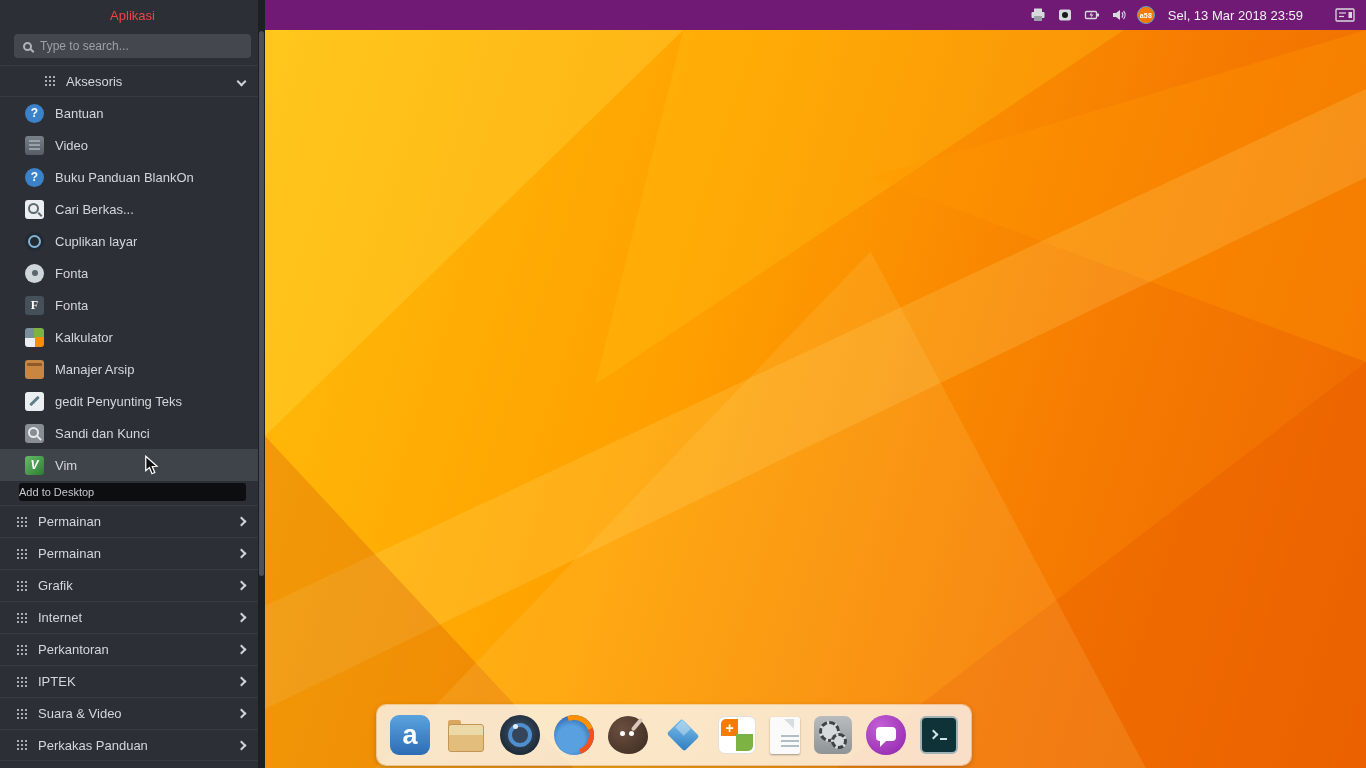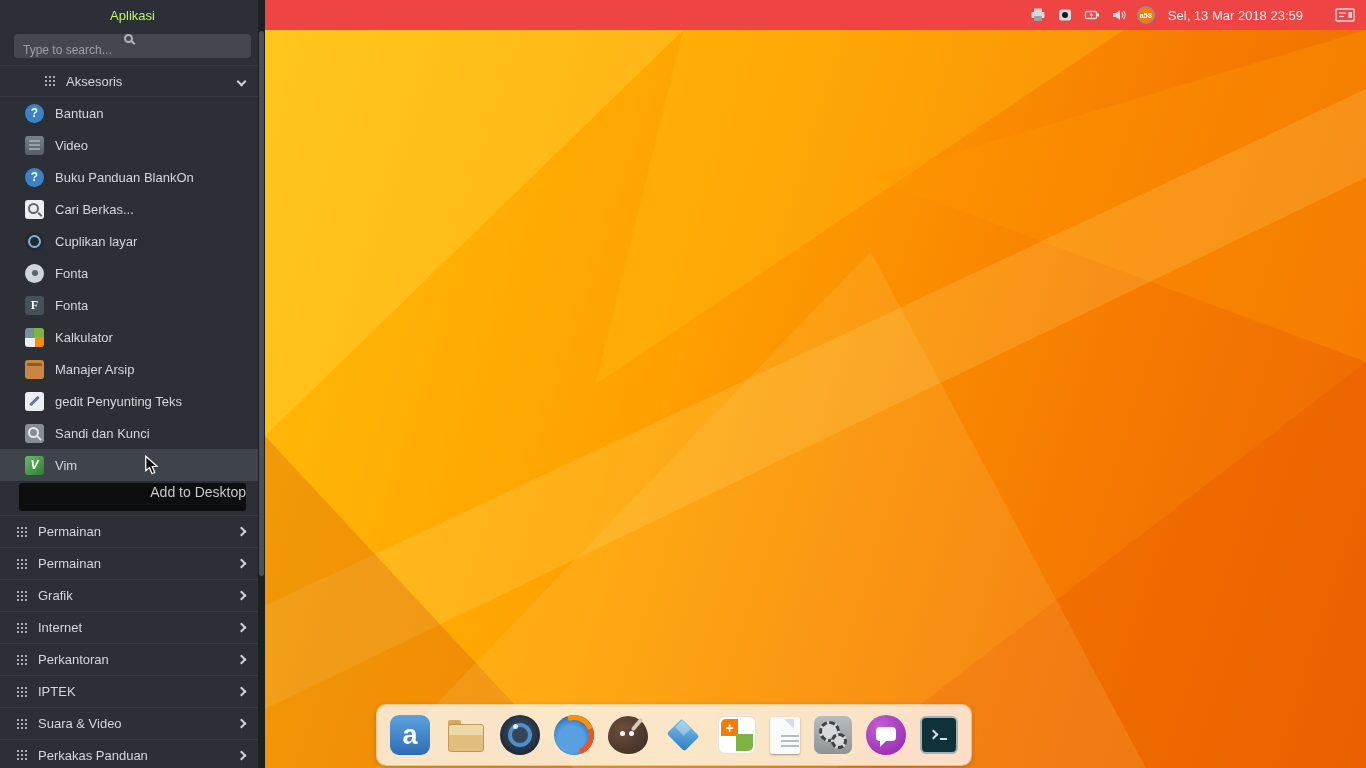--- a/index.html
+++ b/index.html
@@ -13,57 +13,57 @@
   .facet { position:absolute; inset:0; }
   .f1 { background:rgba(255,215,64,0.35); clip-path:polygon(0% 0%, 38% 0%, 0% 55%); }
   .f2 { background:rgba(255,196,20,0.30); clip-path:polygon(38% 0%, 78% 0%, 30% 48%); }
   .f3 { background:rgba(255,152,0,0.35); clip-path:polygon(100% 0%, 100% 45%, 55% 20%); }
   .f4 { background:rgba(230,81,0,0.28); clip-path:polygon(100% 45%, 100% 100%, 52% 100%); }
   .f5 { background:rgba(255,240,150,0.16); clip-path:polygon(0% 78%, 100% 8%, 100% 20%, 0% 92%); }
   .f6 { background:rgba(191,54,12,0.22); clip-path:polygon(0% 55%, 28% 100%, 0% 100%); }
   .f7 { background:rgba(255,224,130,0.15); clip-path:polygon(10% 100%, 55% 30%, 80% 100%); }
 
   
-  .topbar { position:absolute; left:265px; top:0; width:1101px; height:30px; background:#ef4444;
+  .topbar { position:absolute; left:265px; top:0; width:1101px; height:30px; background:#701a75;
     display:flex; align-items:center; justify-content:flex-end; gap:9px; padding-right:10px; color:#e8eaec; z-index:6; }
   .tray { display:flex; align-items:center; gap:9px; }
   .tray-icon { width:18px; height:18px; display:flex; align-items:center; justify-content:center; }
   .badge { border-radius:50%; background:#f57c00; border:1px solid #5a9fd4; color:#fff; font-size:7px;
     font-weight:bold; letter-spacing:0.2px; }
   .clock { font-size:13px; color:#f1f2f3; white-space:nowrap; margin-left:4px; }
   .ws-icon { width:22px; height:18px; display:flex; align-items:center; justify-content:center; margin-left:22px; }
 
   
   .sidebar { position:absolute; left:0; top:0; width:265px; height:768px; background:#2c3036;
     color:#d3d6da; font-size:13px; z-index:7; }
-  .sb-header { height:30px; display:flex; align-items:center; justify-content:center; font-size:13px; color:#bef264; }
+  .sb-header { height:30px; display:flex; align-items:center; justify-content:center; font-size:13px; color:#ef4444; }
   .search-wrap { margin:4px 14px 7px; background:#44484e; border-radius:4px; height:24px;
-    display:flex; align-items:center; padding:0 9px;flex-direction:column; }
+    display:flex; align-items:center; padding:0 9px; }
   .search-glass { width:9px; height:9px; border:2px solid #aeb3b8; border-radius:50%; position:relative; margin-right:8px; flex:none; }
   .search-glass::after { content:""; position:absolute; width:2px; height:5px; background:#aeb3b8;
     transform:rotate(-45deg); right:-3px; bottom:-4px; }
   .search-input { background:transparent; border:none; outline:none; color:#cfd3d7; font-size:12px; width:100%; }
   .search-input::placeholder { color:#9aa0a6; }
 
   .cat-row { height:32px; display:flex; align-items:center; gap:10px; padding:0 16px; border-top:1px solid #383c42; cursor:default; }
   .cat-label { flex:1; }
   .grid-icon { width:12px; height:12px; flex:none;
     background-image:radial-gradient(circle,#a9aeb3 1.3px,transparent 1.5px); background-size:4px 4px; }
   .chev { width:7px; height:7px; border-right:2px solid #cfd3d7; border-bottom:2px solid #cfd3d7; flex:none; }
   .chev-right { transform:rotate(-45deg); margin-right:4px; }
   .chev-down { transform:rotate(45deg); margin-right:4px; }
   .expanded-cat { border-bottom:1px solid #383c42;padding-left:44px; }
   .cat-list .cat-row:last-child { border-bottom:1px solid #383c42; }
 
   .app-row { height:32px; display:flex; align-items:center; gap:11px; padding:0 16px 0 25px; }
   .app-row.selected { background:#3f444b; }
   .app-label { white-space:nowrap; overflow:hidden; text-overflow:ellipsis; }
 
-  .tooltip { margin:2px 19px 4px; height:28px; line-height:18px; text-align:right; background:#0d0e0f;
-    color:#c6c9cd; font-size:14px; border-radius:3px; }
+  .tooltip { margin:2px 19px 4px; height:18px; line-height:18px; text-align:left; background:#0d0e0f;
+    color:#c6c9cd; font-size:11px; border-radius:3px; }
 
   .scroll-track { position:absolute; right:0; top:0; width:7px; height:768px; background:#1d2023; }
   .scroll-thumb { position:absolute; right:1px; top:31px; width:5px; height:545px; background:#4d5157; border-radius:3px; }
 
   
   .app-icon { width:19px; height:19px; border-radius:3px; position:relative; flex:none;
     display:flex; align-items:center; justify-content:center; font-size:12px; font-weight:bold; color:#fff; }
   .help-icon, .handbook-icon { background:#3b82c8; border-radius:50%; }
   .help-icon::before, .handbook-icon::before { content:"?"; }
   .files-icon { background:linear-gradient(#788088,#565d64); }

